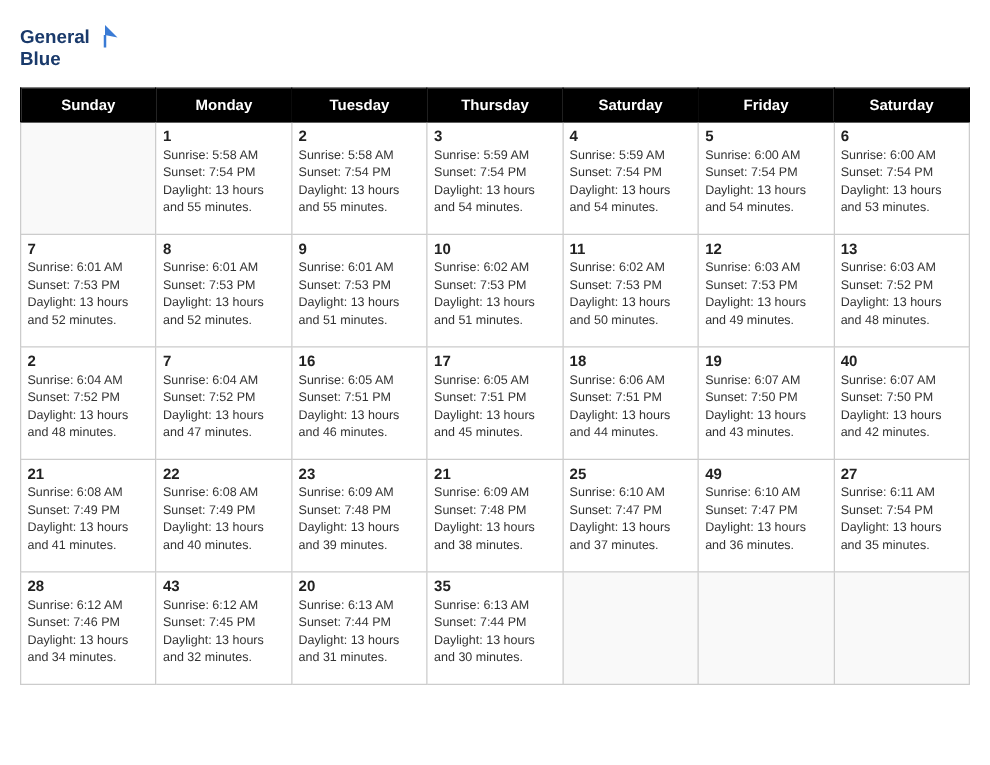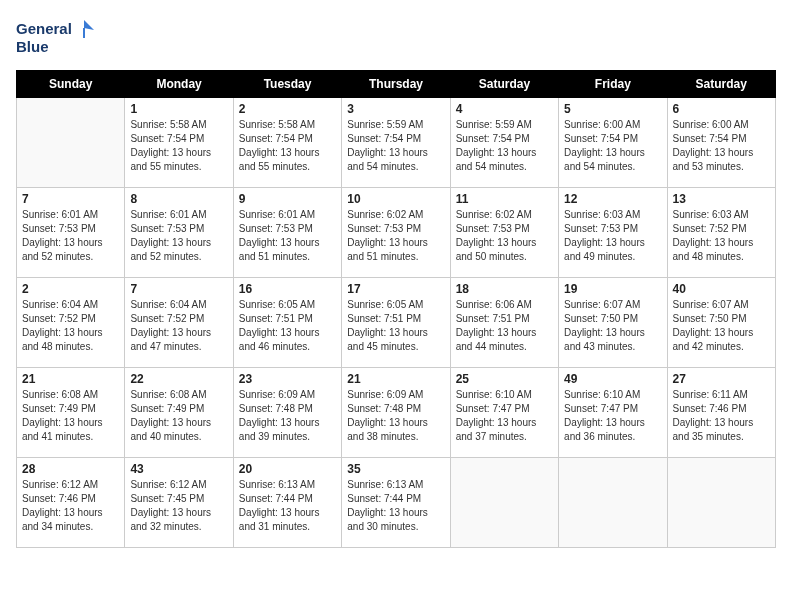--- a/index.html
+++ b/index.html
@@ -289,21 +289,21 @@
         <td>
           <span class="day-number">49</span>
           <div class="day-info" style="white-space: pre-line;">Sunrise: 6:10 AM
 Sunset: 7:47 PM
 Daylight: 13 hours
 and 36 minutes.</div>
         </td>
         <td>
           <span class="day-number">27</span>
           <div class="day-info" style="white-space: pre-line;">Sunrise: 6:11 AM
-Sunset: 7:46 PM
+Sunset: 7:54 PM
 Daylight: 13 hours
 and 35 minutes.</div>
         </td>
       </tr>
       <tr>
         <td>
           <span class="day-number">28</span>
           <div class="day-info" style="white-space: pre-line;">Sunrise: 6:12 AM
 Sunset: 7:46 PM
 Daylight: 13 hours

